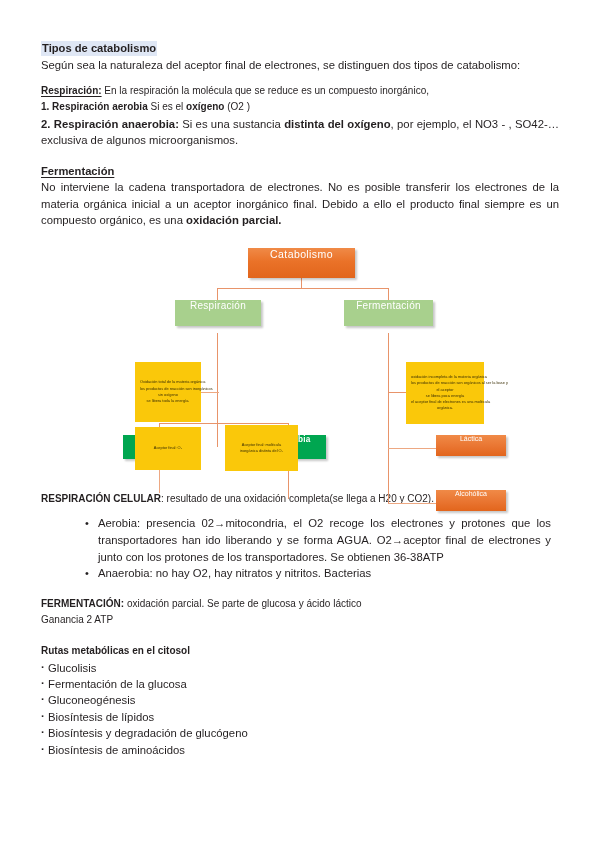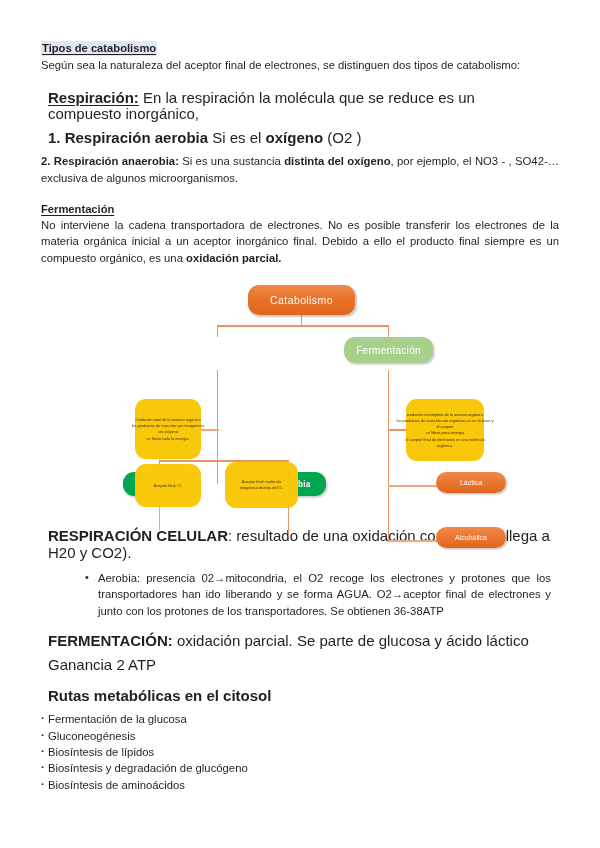--- a/index.html
+++ b/index.html
@@ -27,21 +27,20 @@
     width: 518px;
   }
 
   
   h2.head-underline {
     font-size: 11.2px;
     font-weight: bold;
     margin: 0 0 1px 0;
     line-height: 15px;
     display: inline-block;
-    text-decoration: underline;
     text-underline-offset: 2px;
     background: #dfe7f5;
     padding: 0 1px;
   }
   h2.head-plain {
     font-size: 11.2px;
     font-weight: bold;
     margin: 0;
     line-height: 16px;
     display: inline-block;
@@ -49,23 +48,23 @@
     text-underline-offset: 2px;
   }
   p.just {
     font-size: 11.3px;
     line-height: 16.6px;
     margin: 0;
     text-align: justify;
     text-justify: inter-word;
   }
   p.flow {
-    font-size: 15px;
+    font-size: 10px;
     line-height: 16.6px;
-    margin: 7px;
+    margin: 0;
     text-align: left;
   }
   .gap-sm { height: 9px; }
   .gap-md { height: 12px; }
   .u { text-decoration: underline; text-underline-offset: 2px; }
   b { font-weight: bold; }
 
   ul.dots {
     margin: 8px;
     padding: 0 0 0 36px;
@@ -111,26 +110,24 @@
   .diagram {
     position: relative;
     width: 518px;
     height: 240px;
     margin-top: 6px;
   }
   .node {
     position: absolute;
     box-sizing: border-box;
     display: flex;
-    align-items: center;
     justify-content: center;
     text-align: center;
     color: #ffffff;
     box-shadow: 1.5px 1.5px 2px rgba(0,0,0,0.22);
-    border-radius: 11px;
   }
   .n-root {
     background: linear-gradient(180deg, #f08a47 0%, #ea7228 45%, #e2651c 100%);
     font-size: 10.5px;
     letter-spacing: .4px;
   }
   .n-green-light {
     background: #a8d08d;
     font-size: 10px;
     letter-spacing: .3px;
@@ -218,20 +215,23 @@
 
       <div class="conn v" style="left:347px; top:98px; height:170px;"></div>
       <div class="conn h" style="left:347px; top:157px; width:18px;"></div>
       <div class="conn h pale" style="left:347px; top:213px; width:68px;"></div>
       <div class="conn h pale" style="left:347px; top:268px; width:68px;"></div>
 
       <div class="node n-root" style="left:207px; top:13px; width:107px; height:30px;">
         <span>Catabolismo</span>
       </div>
 
+      <div class="node n-green-light" style="left:134px; top:65px; width:86px; height:26px;">
+        <span>Respiración</span>
+      </div>
 
       <div class="node n-green-light" style="left:303px; top:65px; width:89px; height:26px;">
         <span>Fermentación</span>
       </div>
 
       <div class="node n-yellow" style="left:94px; top:127px; width:66px; height:60px;">
         <span class="ln">Oxidación total de la materia orgánica</span>
         <span class="ln">los productos de reacción son inorgánicos</span>
         <span class="ln">sin oxígeno</span>
         <span class="ln">se libera toda la energía.</span>
@@ -271,33 +271,35 @@
         <span>Alcohólica</span>
       </div>
     </div>
 
     <div style="margin-top:16px;">
       <p class="flow">
         <b>RESPIRACIÓN CELULAR</b><span>:  resultado de una oxidación completa(se llega a H20 y CO2).</span>
       </p>
       <ul class="dots">
         <li>Aerobia: presencia 02→mitocondria, el O2 recoge los electrones y protones que los transportadores han ido liberando y se forma AGUA. O2→aceptor final de electrones y junto con los protones de los transportadores. Se obtienen 36-38ATP</li>
+        <li class="nojust">Anaerobia: no hay O2, hay nitratos y nitritos. Bacterias</li>
       </ul>
     </div>
 
     <div style="margin-top:14px;">
       <p class="flow">
         <b>FERMENTACIÓN:</b><span> oxidación parcial. Se parte de glucosa y ácido láctico</span>
       </p>
       <p class="flow">Ganancia 2 ATP</p>
     </div>
 
     <div style="margin-top:14px;">
       <p class="flow" style="font-weight:bold;">Rutas metabólicas en el citosol</p>
       <ul class="mid">
+        <li>Glucolisis</li>
         <li>Fermentación de la glucosa</li>
         <li>Gluconeogénesis</li>
         <li>Biosíntesis de lípidos</li>
         <li>Biosíntesis y degradación de glucógeno</li>
         <li>Biosíntesis de aminoácidos</li>
       </ul>
     </div>
 
   </div>
 </div>

